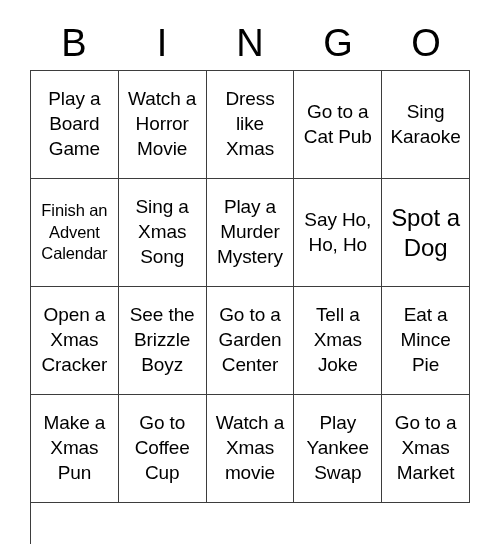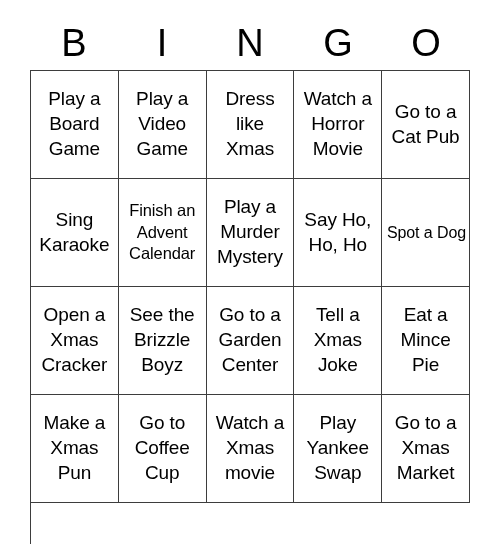--- a/index.html
+++ b/index.html
@@ -80,23 +80,22 @@
     width: 100%;
     font-size: 19px;
     line-height: 1.30;
     letter-spacing: -0.1px;
     word-break: normal;
     color: #000000;
   }
 
   
   .size-free .cell-text {
-    font-size: 16px;
+    font-size: 24px;
     line-height: 1.22;
-    text-align: right;
   }
   .size-small .cell-text {
     font-size: 16.5px;
     line-height: 1.32;
   }
   .size-xsmall .cell-text {
     font-size: 13.5px;
     line-height: 1.42;
   }
 </style>
@@ -111,37 +110,37 @@
     <div class="header-cell">N</div>
     <div class="header-cell">G</div>
     <div class="header-cell">O</div>
   </div>
 
   <div class="grid">
     <div class="cell">
         <span class="cell-text">Play a Board Game</span>
       </div>
     <div class="cell">
-        <span class="cell-text">Play a Video Game</span>
+        <span class="cell-text">Watch a Horror Movie</span>
       </div>
     <div class="cell">
         <span class="cell-text">Dress like Xmas</span>
-      </div>
-    <div class="cell">
-        <span class="cell-text">Watch a Horror Movie</span>
       </div>
 
     <div class="cell">
         <span class="cell-text">Go to a Cat Pub</span>
       </div>
     <div class="cell">
         <span class="cell-text">Sing Karaoke</span>
       </div>
     <div class="cell size-small">
         <span class="cell-text">Finish an Advent Calendar</span>
+      </div>
+    <div class="cell">
+        <span class="cell-text">Sing a Xmas Song</span>
       </div>
 
     <div class="cell">
         <span class="cell-text">Play a Murder Mystery</span>
       </div>
     <div class="cell">
         <span class="cell-text">Say Ho, Ho, Ho</span>
       </div>
     <div class="cell size-free">
         <span class="cell-text">Spot a Dog</span>

